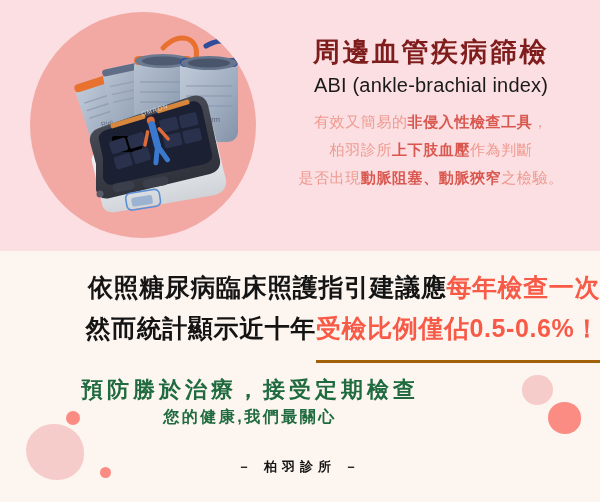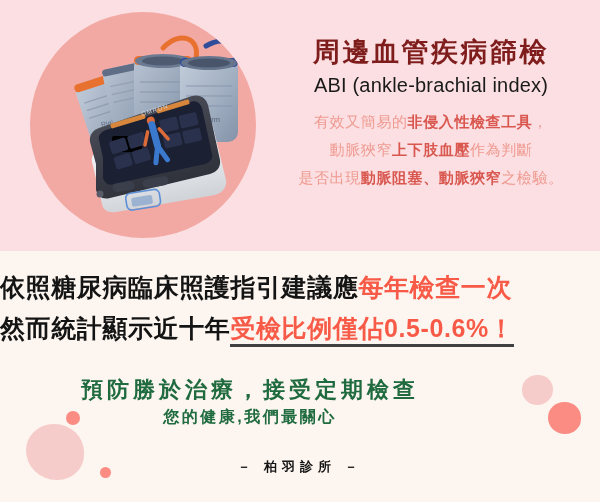--- a/index.html
+++ b/index.html
@@ -85,33 +85,33 @@
     color: #d9574f;
     font-weight: bold;
   }
   .desc-line { white-space: nowrap; }
 
   
   .statement {
     position: absolute;
     left: 0; top: 267px;
     width: 600px;
-    text-align: left;
+    text-align: right;
     font-size: 25px;
     font-weight: bold;
     line-height: 1.62;
     color: #141414;
     letter-spacing: 0.6px;
   }
   .statement .hot { color: #f85a48; }
   .stmt-line { white-space: nowrap; }
   .underline-hot {
     color: #f85a48;
-    border-bottom: 3px solid #404040;
-    padding-bottom: 2px;
+    border-bottom: 3px solid #a16207;
+    padding-bottom: 18px;
   }
 
   
   .slogan {
     position: absolute;
     left: 0; top: 375px;
     width: 500px;
     text-align: center;
     color: #1f6b3f;
   }
@@ -271,21 +271,21 @@
     </svg>
   </div>
 
   <div class="header-text">
     <div class="title-main">周邊血管疾病篩檢</div>
     <div class="title-sub">ABI (ankle-brachial index)</div>
   </div>
 
   <div class="desc">
     <div class="desc-line"><span>有效又簡易的</span><span class="em">非侵入性檢查工具</span><span>，</span></div>
-    <div class="desc-line"><span>動脈狹窄</span><span class="em">上下肢血壓</span><span>作為判斷</span></div>
+    <div class="desc-line"><span>柏羽診所</span><span class="em">上下肢血壓</span><span>作為判斷</span></div>
     <div class="desc-line"><span>是否出現</span><span class="em">動脈阻塞、動脈狹窄</span><span>之檢驗。</span></div>
   </div>
 
   <div class="statement">
     <div class="stmt-line"><span>依照糖尿病臨床照護指引建議應</span><span class="hot">每年檢查一次</span></div>
     <div class="stmt-line"><span>然而統計顯示近十年</span><span class="underline-hot">受檢比例僅佔0.5-0.6%！</span></div>
   </div>
 
   <div class="slogan">
     <div class="slogan-1">預防勝於治療，接受定期檢查</div>

